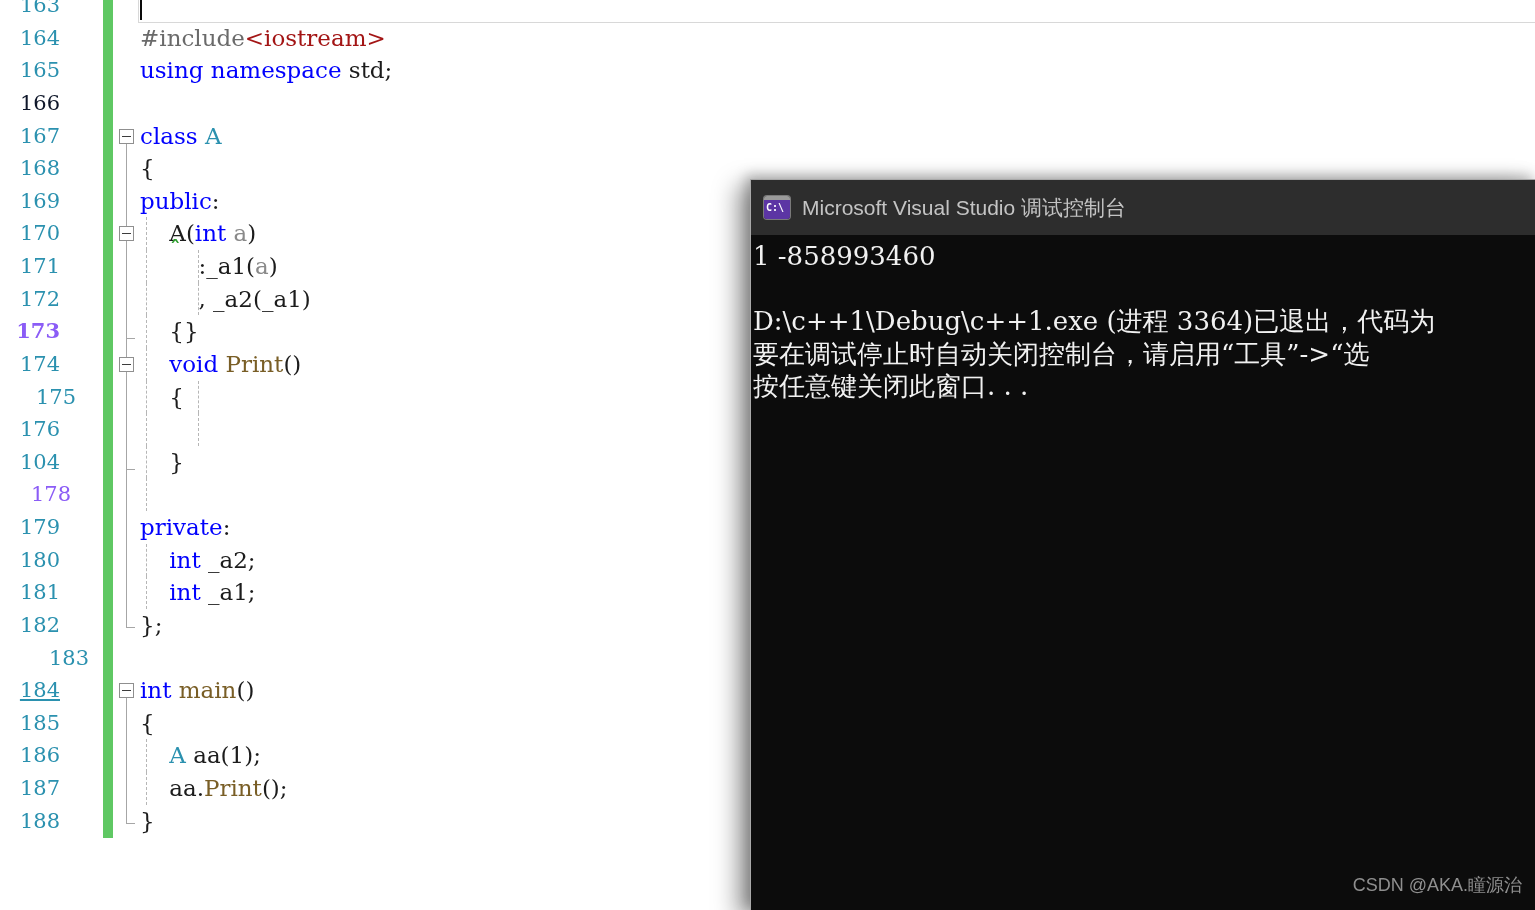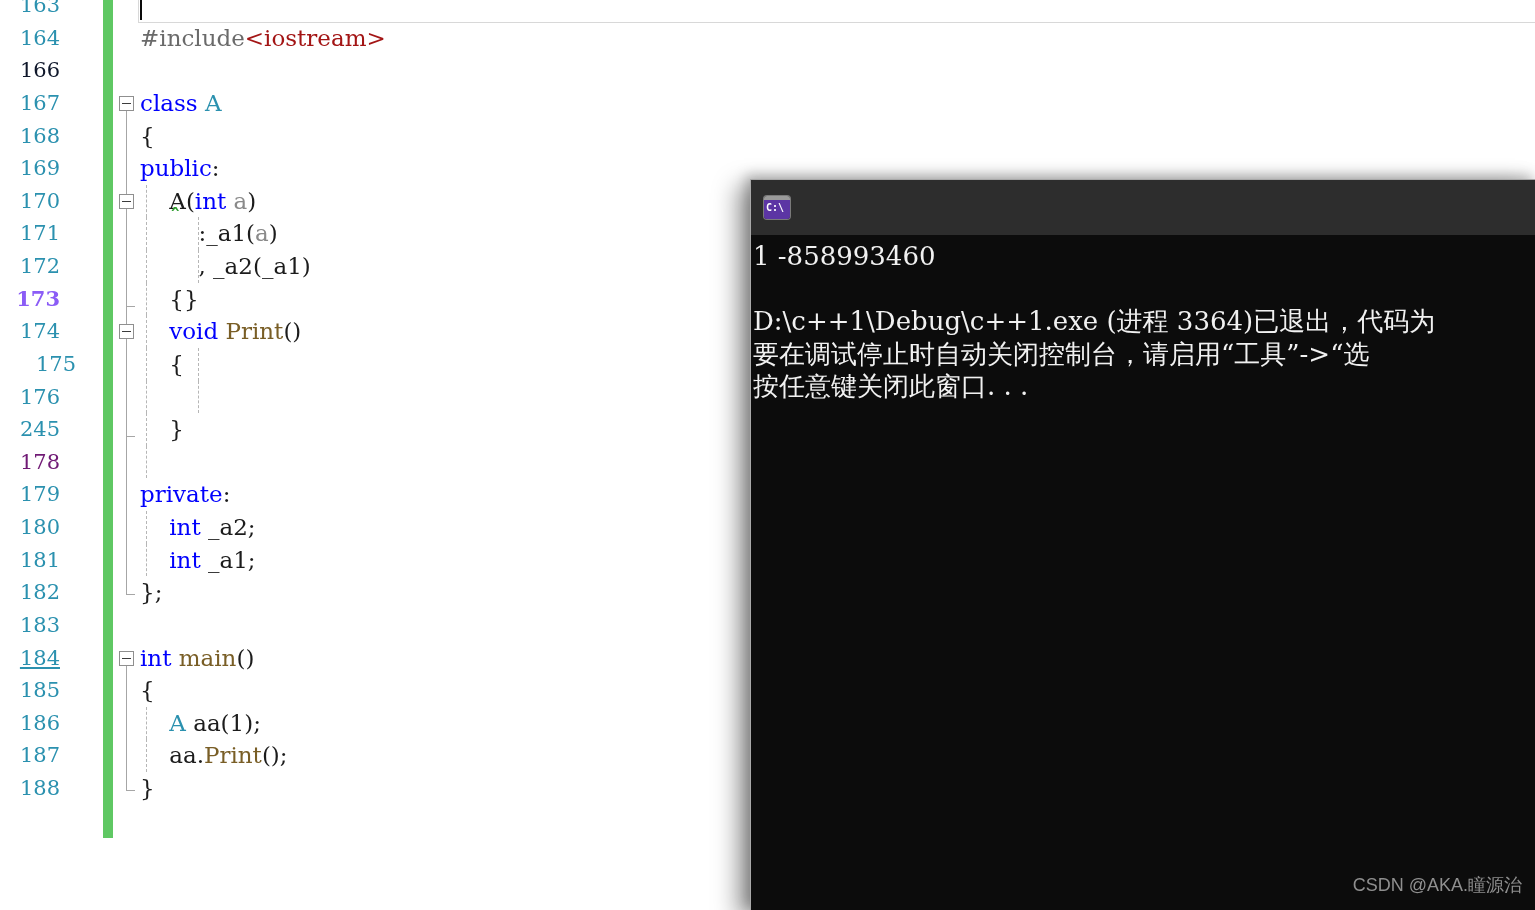--- a/index.html
+++ b/index.html
@@ -66,20 +66,24 @@
   <div id="rows">
       <div class="row">
         <div class="lnum" style="color: rgb(43, 145, 175);">163</div>
         <div class="code"></div>
       </div>
       <div class="row">
         <div class="lnum" style="color: rgb(43, 145, 175);">164</div>
         <div class="code"><span class="tk pp">#include</span><span class="tk str">&lt;iostream&gt;</span></div>
       </div>
       <div class="row">
+        <div class="lnum" style="color: rgb(43, 145, 175);">165</div>
+        <div class="code"><span class="tk kw">using</span><span class="tk pl"> </span><span class="tk kw">namespace</span><span class="tk pl"> std;</span></div>
+      </div>
+      <div class="row">
         <div class="lnum" style="color: #0f172a;">166</div>
         <div class="code"></div>
       </div>
       <div class="row">
         <div class="lnum" style="color: rgb(43, 145, 175);">167</div>
         <div class="rv" style="top: 24px; bottom: 0px;"></div>
         <div class="fbox">
           <i></i>
         </div>
         <div class="code"><span class="tk kw">class</span><span class="tk pl"> </span><span class="tk type">A</span></div>
@@ -142,28 +146,28 @@
         <div class="rv" style="top: 0px; bottom: 0px;"></div>
         <div class="code"><span class="tk pl">    {</span></div>
       </div>
       <div class="row">
         <div class="lnum" style="color: rgb(43, 145, 175);">176</div>
         <div class="guide g1"></div>
         <div class="guide g2"></div>
         <div class="rv" style="top: 0px; bottom: 0px;"></div>
       </div>
       <div class="row">
-        <div class="lnum" style="color: rgb(43, 145, 175);">245</div>
+        <div class="lnum" style="color: rgb(43, 145, 175);">104</div>
         <div class="guide g1"></div>
         <div class="rv" style="top: 0px; bottom: 0px;"></div>
         <div class="tick" style="top: 23px;"></div>
         <div class="code"><span class="tk pl">    }</span></div>
       </div>
       <div class="row">
-        <div class="lnum" style="color: #701a75;">178</div>
+        <div class="lnum" style="color: #8b5cf6; padding-left: 11px;">178</div>
         <div class="guide g1"></div>
         <div class="rv" style="top: 0px; bottom: 0px;"></div>
         <div class="code"></div>
       </div>
       <div class="row">
         <div class="lnum" style="color: rgb(43, 145, 175);">179</div>
         <div class="rv" style="top: 0px; bottom: 0px;"></div>
         <div class="code"><span class="tk kw">private</span><span class="tk pl">:</span></div>
       </div>
       <div class="row">
@@ -178,21 +182,21 @@
         <div class="rv" style="top: 0px; bottom: 0px;"></div>
         <div class="code"><span class="tk pl">    </span><span class="tk kw">int</span><span class="tk pl"> _a1;</span></div>
       </div>
       <div class="row">
         <div class="lnum" style="color: rgb(43, 145, 175);">182</div>
         <div class="rv" style="top: 0px; bottom: 14px;"></div>
         <div class="tick" style="top: 18px;"></div>
         <div class="code"><span class="tk pl">};</span></div>
       </div>
       <div class="row">
-        <div class="lnum" style="color: rgb(43, 145, 175);">183</div>
+        <div class="lnum" style="color: rgb(43, 145, 175); padding-left: 29px;">183</div>
         <div class="code"></div>
       </div>
       <div class="row">
         <div class="lnum" style="color: rgb(43, 145, 175); text-decoration: underline;">184</div>
         <div class="rv" style="top: 24px; bottom: 0px;"></div>
         <div class="fbox">
           <i></i>
         </div>
         <div class="code"><span class="tk kw">int</span><span class="tk pl"> </span><span class="tk fn">main</span><span class="tk pl">()</span></div>
       </div>
@@ -220,20 +224,21 @@
         <div class="code"><span class="tk pl">}</span></div>
       </div>
     </div>
 </div>
 
 <div class="console" style="background: rgb(12, 12, 12);">
   <div class="titlebar" style="background: rgb(45, 45, 45);">
     <div class="con-icon">
       <span>C:\</span>
     </div>
+    <div class="title">Microsoft Visual Studio 调试控制台</div>
   </div>
   <div class="con-body" id="con-body">
       <div class="con-line" style="color: rgb(241, 241, 241);">1 -858993460</div>
       <div class="con-line" style="color: rgb(241, 241, 241);"> </div>
       <div class="con-line" style="color: rgb(241, 241, 241);">D:\c++1\Debug\c++1.exe (进程 3364)已退出，代码为</div>
       <div class="con-line" style="color: rgb(241, 241, 241);">要在调试停止时自动关闭控制台，请启用“工具”-&gt;“选</div>
       <div class="con-line" style="color: rgb(241, 241, 241);">按任意键关闭此窗口. . .</div>
     </div>
   <div class="watermark">CSDN @AKA.瞳源治</div>
 </div>

